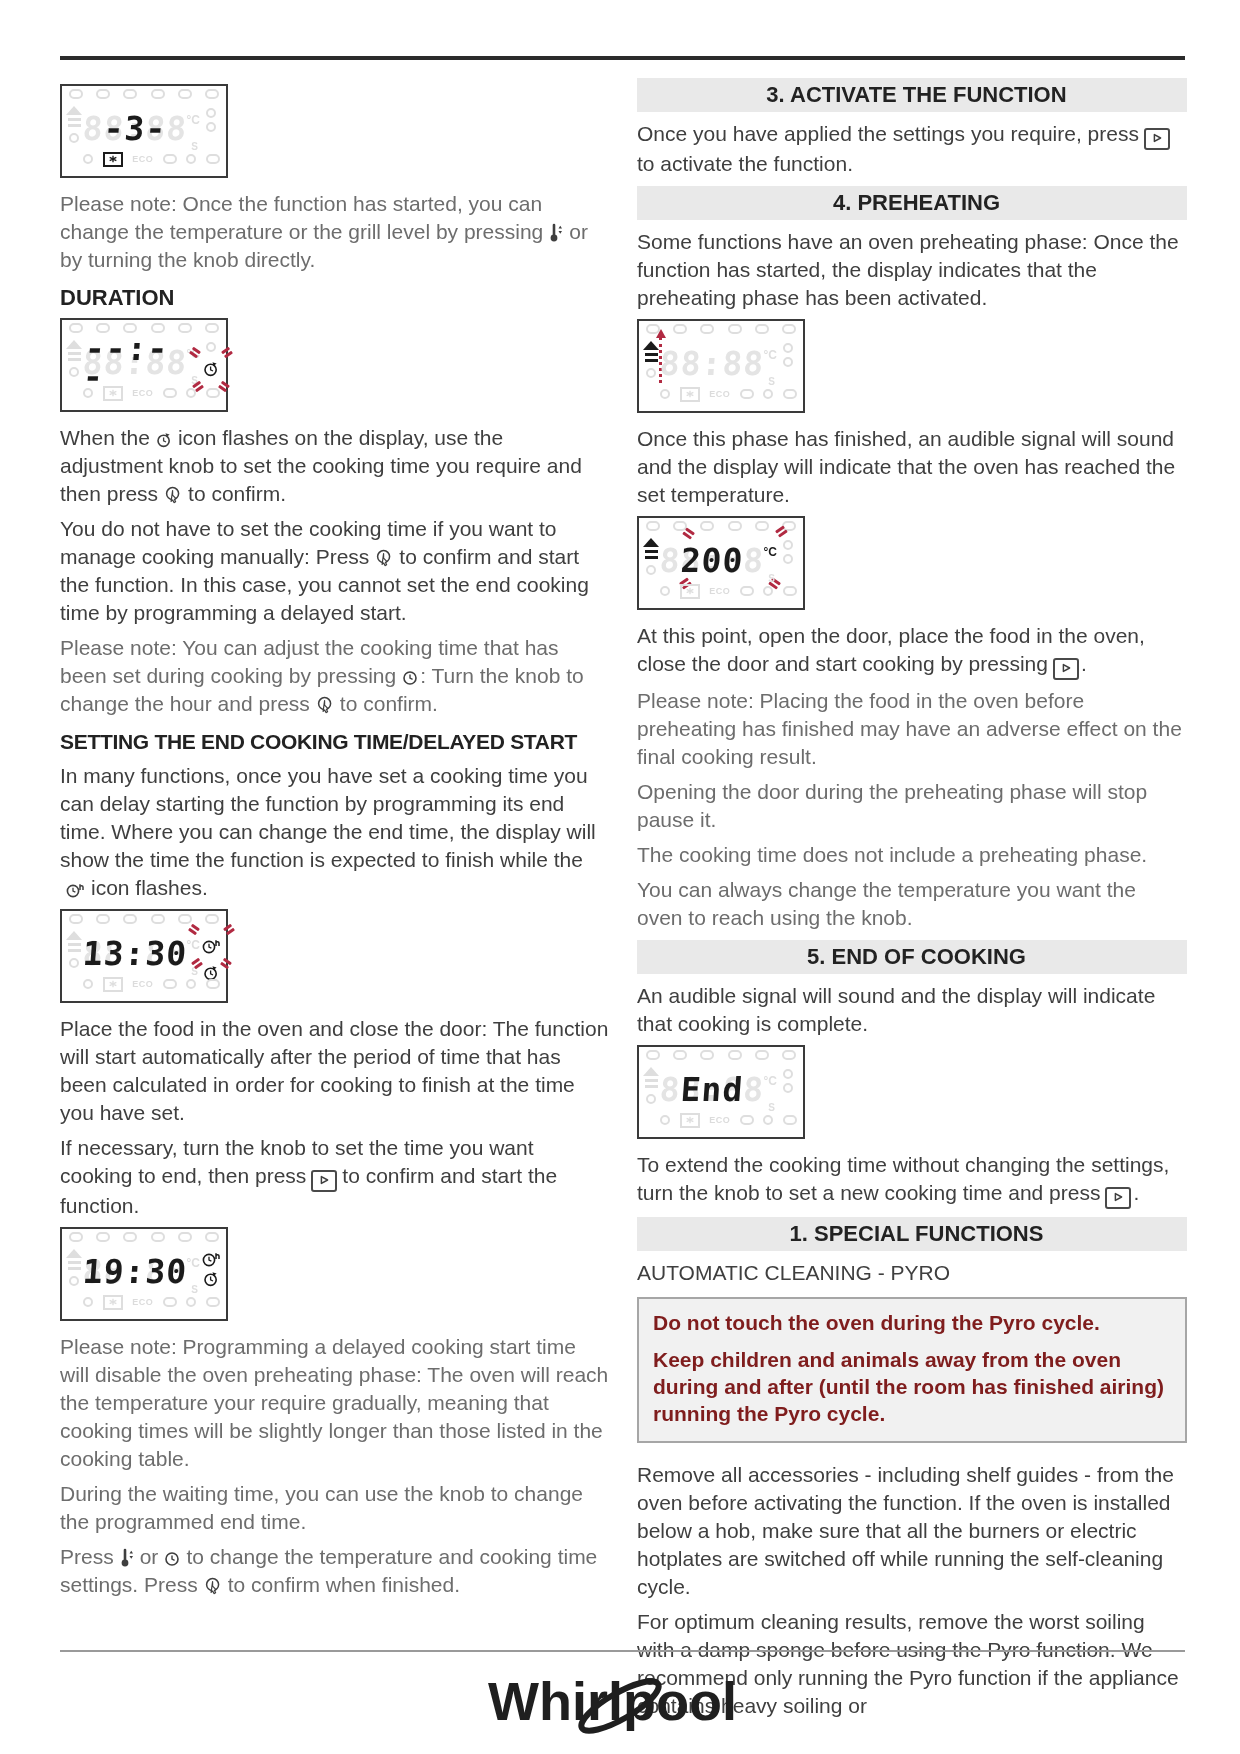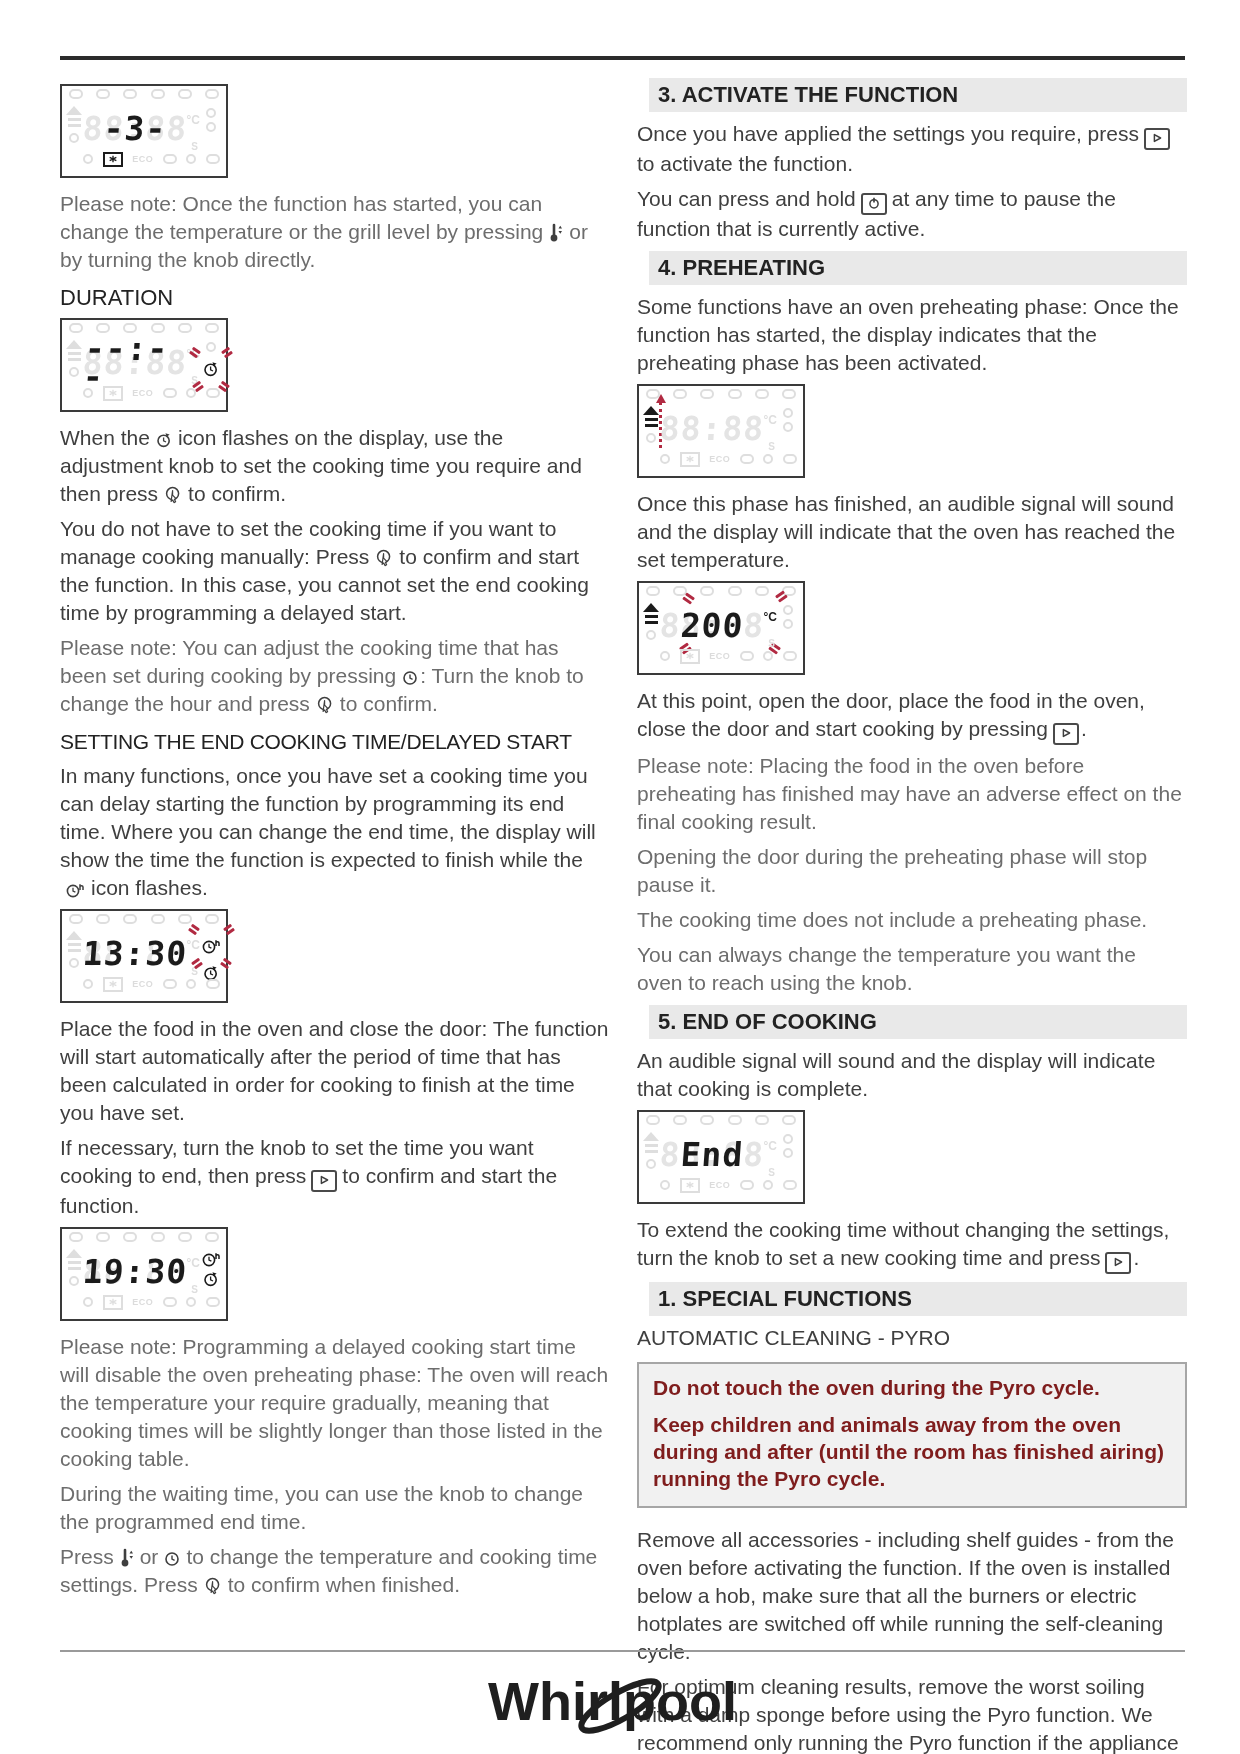--- a/index.html
+++ b/index.html
@@ -5,22 +5,22 @@
   html,body{margin:0;padding:0;background:#ffffff;}
   body{width:1240px;height:1754px;position:relative;font-family:"Liberation Sans",sans-serif;color:#3f3f3f;}
   .top-rule{position:absolute;left:60px;right:55px;top:56px;height:4px;background:#2b2b2b;}
   .footer-rule{position:absolute;left:60px;right:55px;top:1650px;height:2px;background:#9a9a9a;}
   .col{position:absolute;font-size:21px;line-height:28px;}
   .col-left{left:60px;top:78px;width:550px;}
   .col-right{left:637px;top:70px;width:550px;}
   p{margin:0 0 7px 0;}
   p.note{color:#6d6d6d;}
   p.litebody{color:#6d6d6d;}
-  h3{background:#e9e9e9;color:#222;font-size:22px;line-height:30px;font-weight:bold;margin:8px 0 8px 12px;padding:2px 0 2px 9px;}
-  h4{color:#222;font-size:22px;line-height:28px;font-weight:normal;margin:10px 0 6px 0;}
+  h3{background:#e9e9e9;color:#222;font-size:22px;line-height:30px;font-weight:bold;margin:8px 0 8px 0;padding:2px 0 2px 9px;text-align:center;}
+  h4{color:#222;font-size:22px;line-height:28px;font-weight:bold;margin:10px 0 6px 0;}
   h4.tight{font-size:21px;letter-spacing:-0.3px;white-space:nowrap;}
   .subhead{font-size:21px;color:#3f3f3f;margin:0 0 10px 0;line-height:28px;}
   .warnbox{border:2px solid #a6a6a6;background:#f1f1f1;padding:10px 14px 4px 14px;margin:4px 0 18px 0;}
   .warnbox p{font-weight:bold;color:#7f1d1d;margin:0 0 10px 0;line-height:27px;}
   
   .ic{vertical-align:-3px;margin:0 6px;color:#3f3f3f;}
   .ic.nr{margin-right:2px;}
   .keybox{display:inline-block;border:2px solid #4a4a4a;border-radius:3px;width:22px;height:18px;line-height:14px;text-align:center;vertical-align:-3px;margin:0 5px;background:#fff;}
   .keybox svg{vertical-align:0px;}
   
@@ -328,25 +328,20 @@
 </div>
 
 <div class="col col-right">
 
   <h3>3. ACTIVATE THE FUNCTION</h3>
   <p>
     <span>Once you have applied the settings you require, press</span><span class="keybox"><svg width="12" height="12">
           <use href="#i-play"></use>
         </svg></span><span>to activate the function.</span>
   </p>
-  <p>
-    <span>You can press and hold</span><span class="keybox"><svg width="12" height="12">
-          <use href="#i-power"></use>
-        </svg></span><span>at any time to pause the function that is currently active.</span>
-  </p>
 
   <h3>4. PREHEATING</h3>
   <p>Some functions have an oven preheating phase: Once the function has started, the display indicates that the preheating phase has been activated.</p>
 
   <div class="display">
     <div class="d-top">
       <span class="gb"></span>
         <span class="gb"></span>
         <span class="gb"></span>
         <span class="gb"></span>

